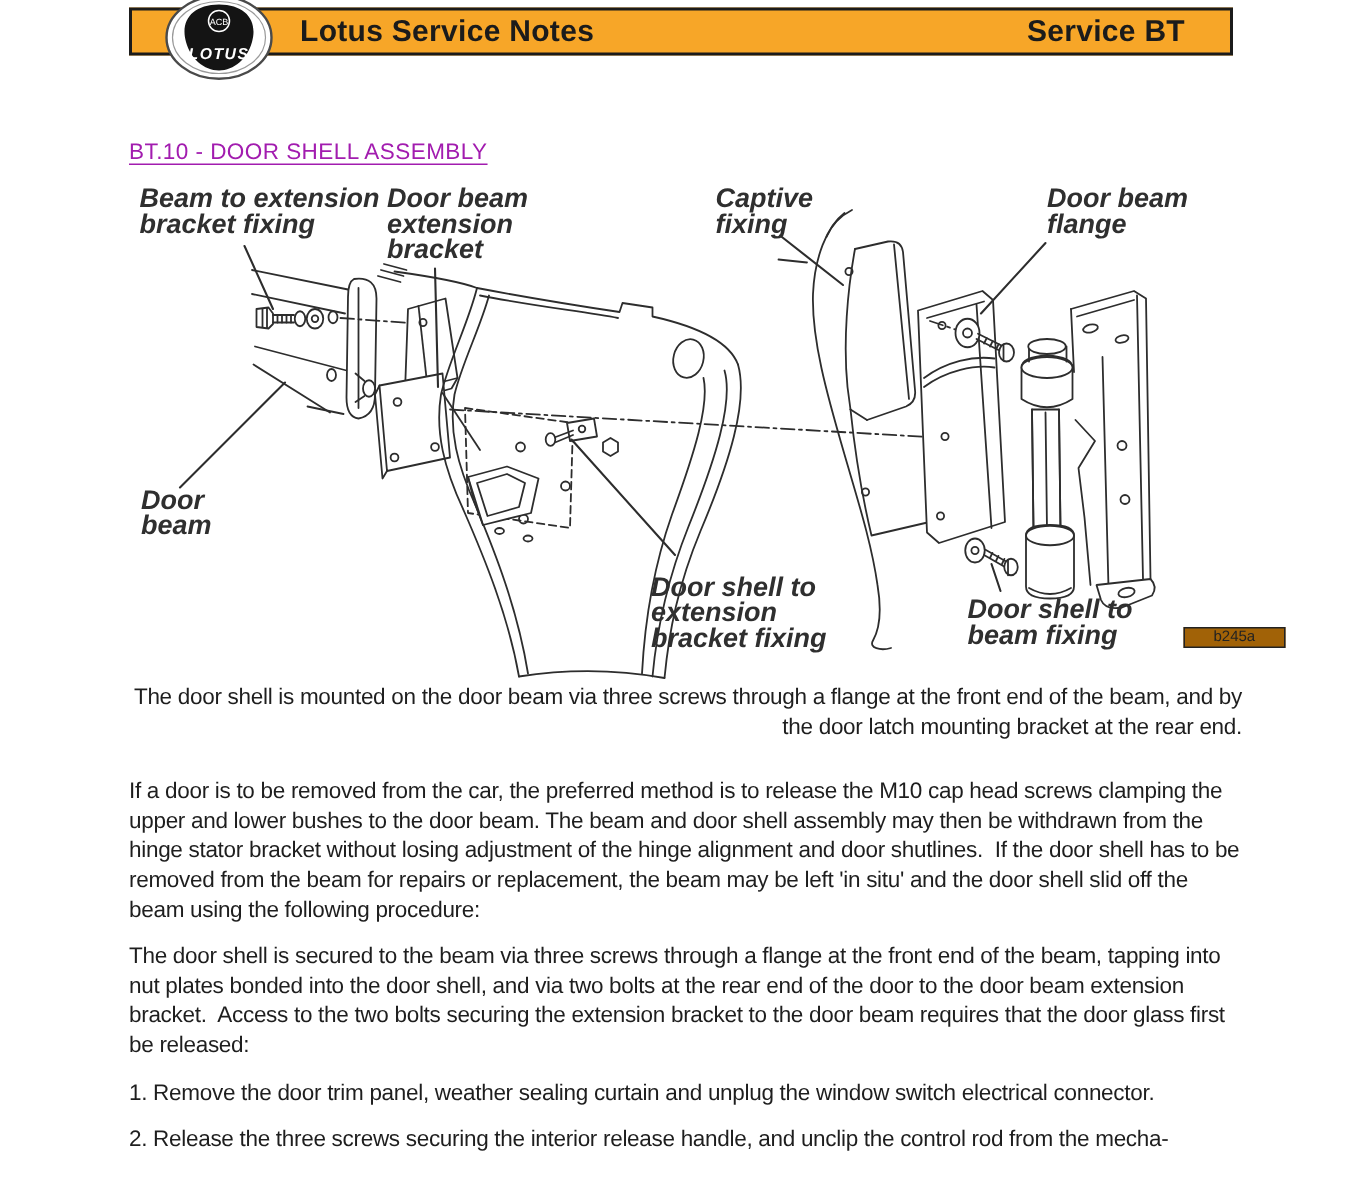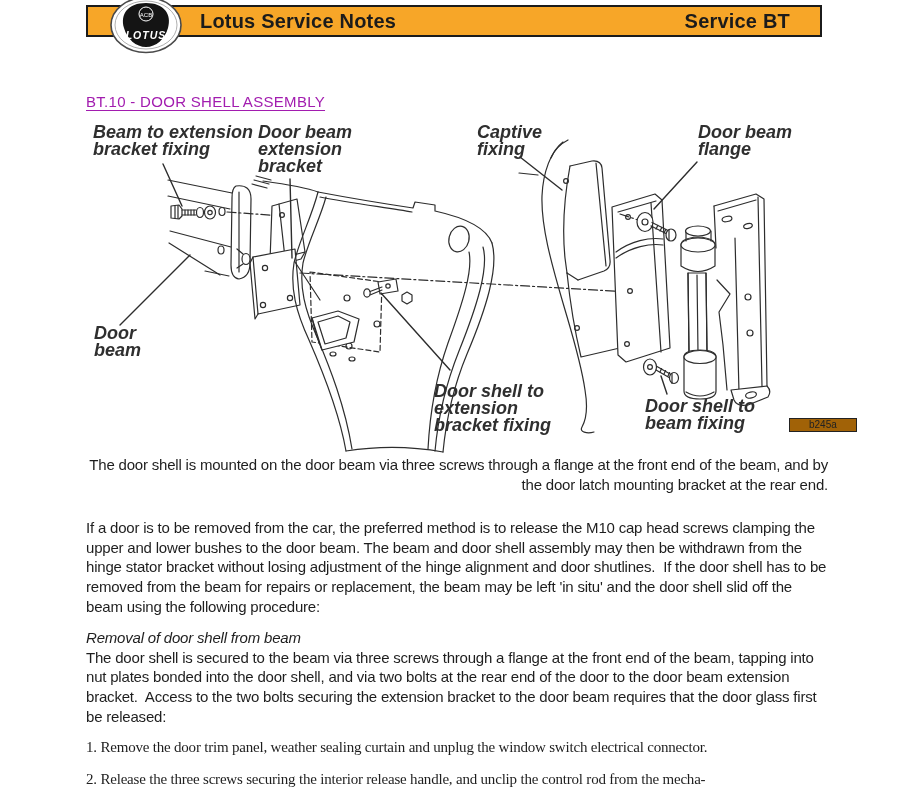--- a/index.html
+++ b/index.html
@@ -31,21 +31,21 @@
             line-height:12px;padding:0 19px;color:#222;background:#a16207;}
 
   
   .body-text{position:absolute;left:86px;top:455px;width:742px;font-size:15px;line-height:19.6px;
              letter-spacing:-0.2px;color:#1e1e1e;}
   .body-text p{margin:0;white-space:pre-wrap;}
   .p1{margin-bottom:24px !important;text-align:right;}
   .p2{margin-bottom:12px !important;}
   .subheading{font-style:italic;}
   .p3{margin-bottom:12px !important;}
-  .step{margin-bottom:12px !important;font-family:Liberation Serif, serif;}
+  .step{margin-bottom:12px !important;}
 </style>
 </head>
 <body>
 
 <div class="page">
 
   <div class="header-bar">
     <span class="header-title">Lotus Service Notes</span>
     <span class="header-section">Service BT</span>
   </div>
@@ -235,19 +235,18 @@
   <div class="fig-label" style="left:434px;top:383px;">Door shell to
 extension
 bracket fixing</div>
   <div class="fig-label" style="left:645px;top:398px;">Door shell to
 beam fixing</div>
   <div class="fig-code">b245a</div>
 
   <div class="body-text">
     <p class="p1">The door shell is mounted on the door beam via three screws through a flange at the front end of the beam, and by the door latch mounting bracket at the rear end.</p>
     <p class="p2">If a door is to be removed from the car, the preferred method is to release the M10 cap head screws clamping the upper and lower bushes to the door beam. The beam and door shell assembly may then be withdrawn from the hinge stator bracket without losing adjustment of the hinge alignment and door shutlines.  If the door shell has to be removed from the beam for repairs or replacement, the beam may be left 'in situ' and the door shell slid off the beam using the following procedure:</p>
-    <div class="subheading">Removal of door shell from beam</div>
     <p class="p3">The door shell is secured to the beam via three screws through a flange at the front end of the beam, tapping into nut plates bonded into the door shell, and via two bolts at the rear end of the door to the door beam extension bracket.  Access to the two bolts securing the extension bracket to the door beam requires that the door glass first be released:</p>
     <p class="step">1. Remove the door trim panel, weather sealing curtain and unplug the window switch electrical connector.</p>
     <p class="step">2. Release the three screws securing the interior release handle, and unclip the control rod from the mecha-</p>
   </div>
 
 </div>
 
 </body></html>

